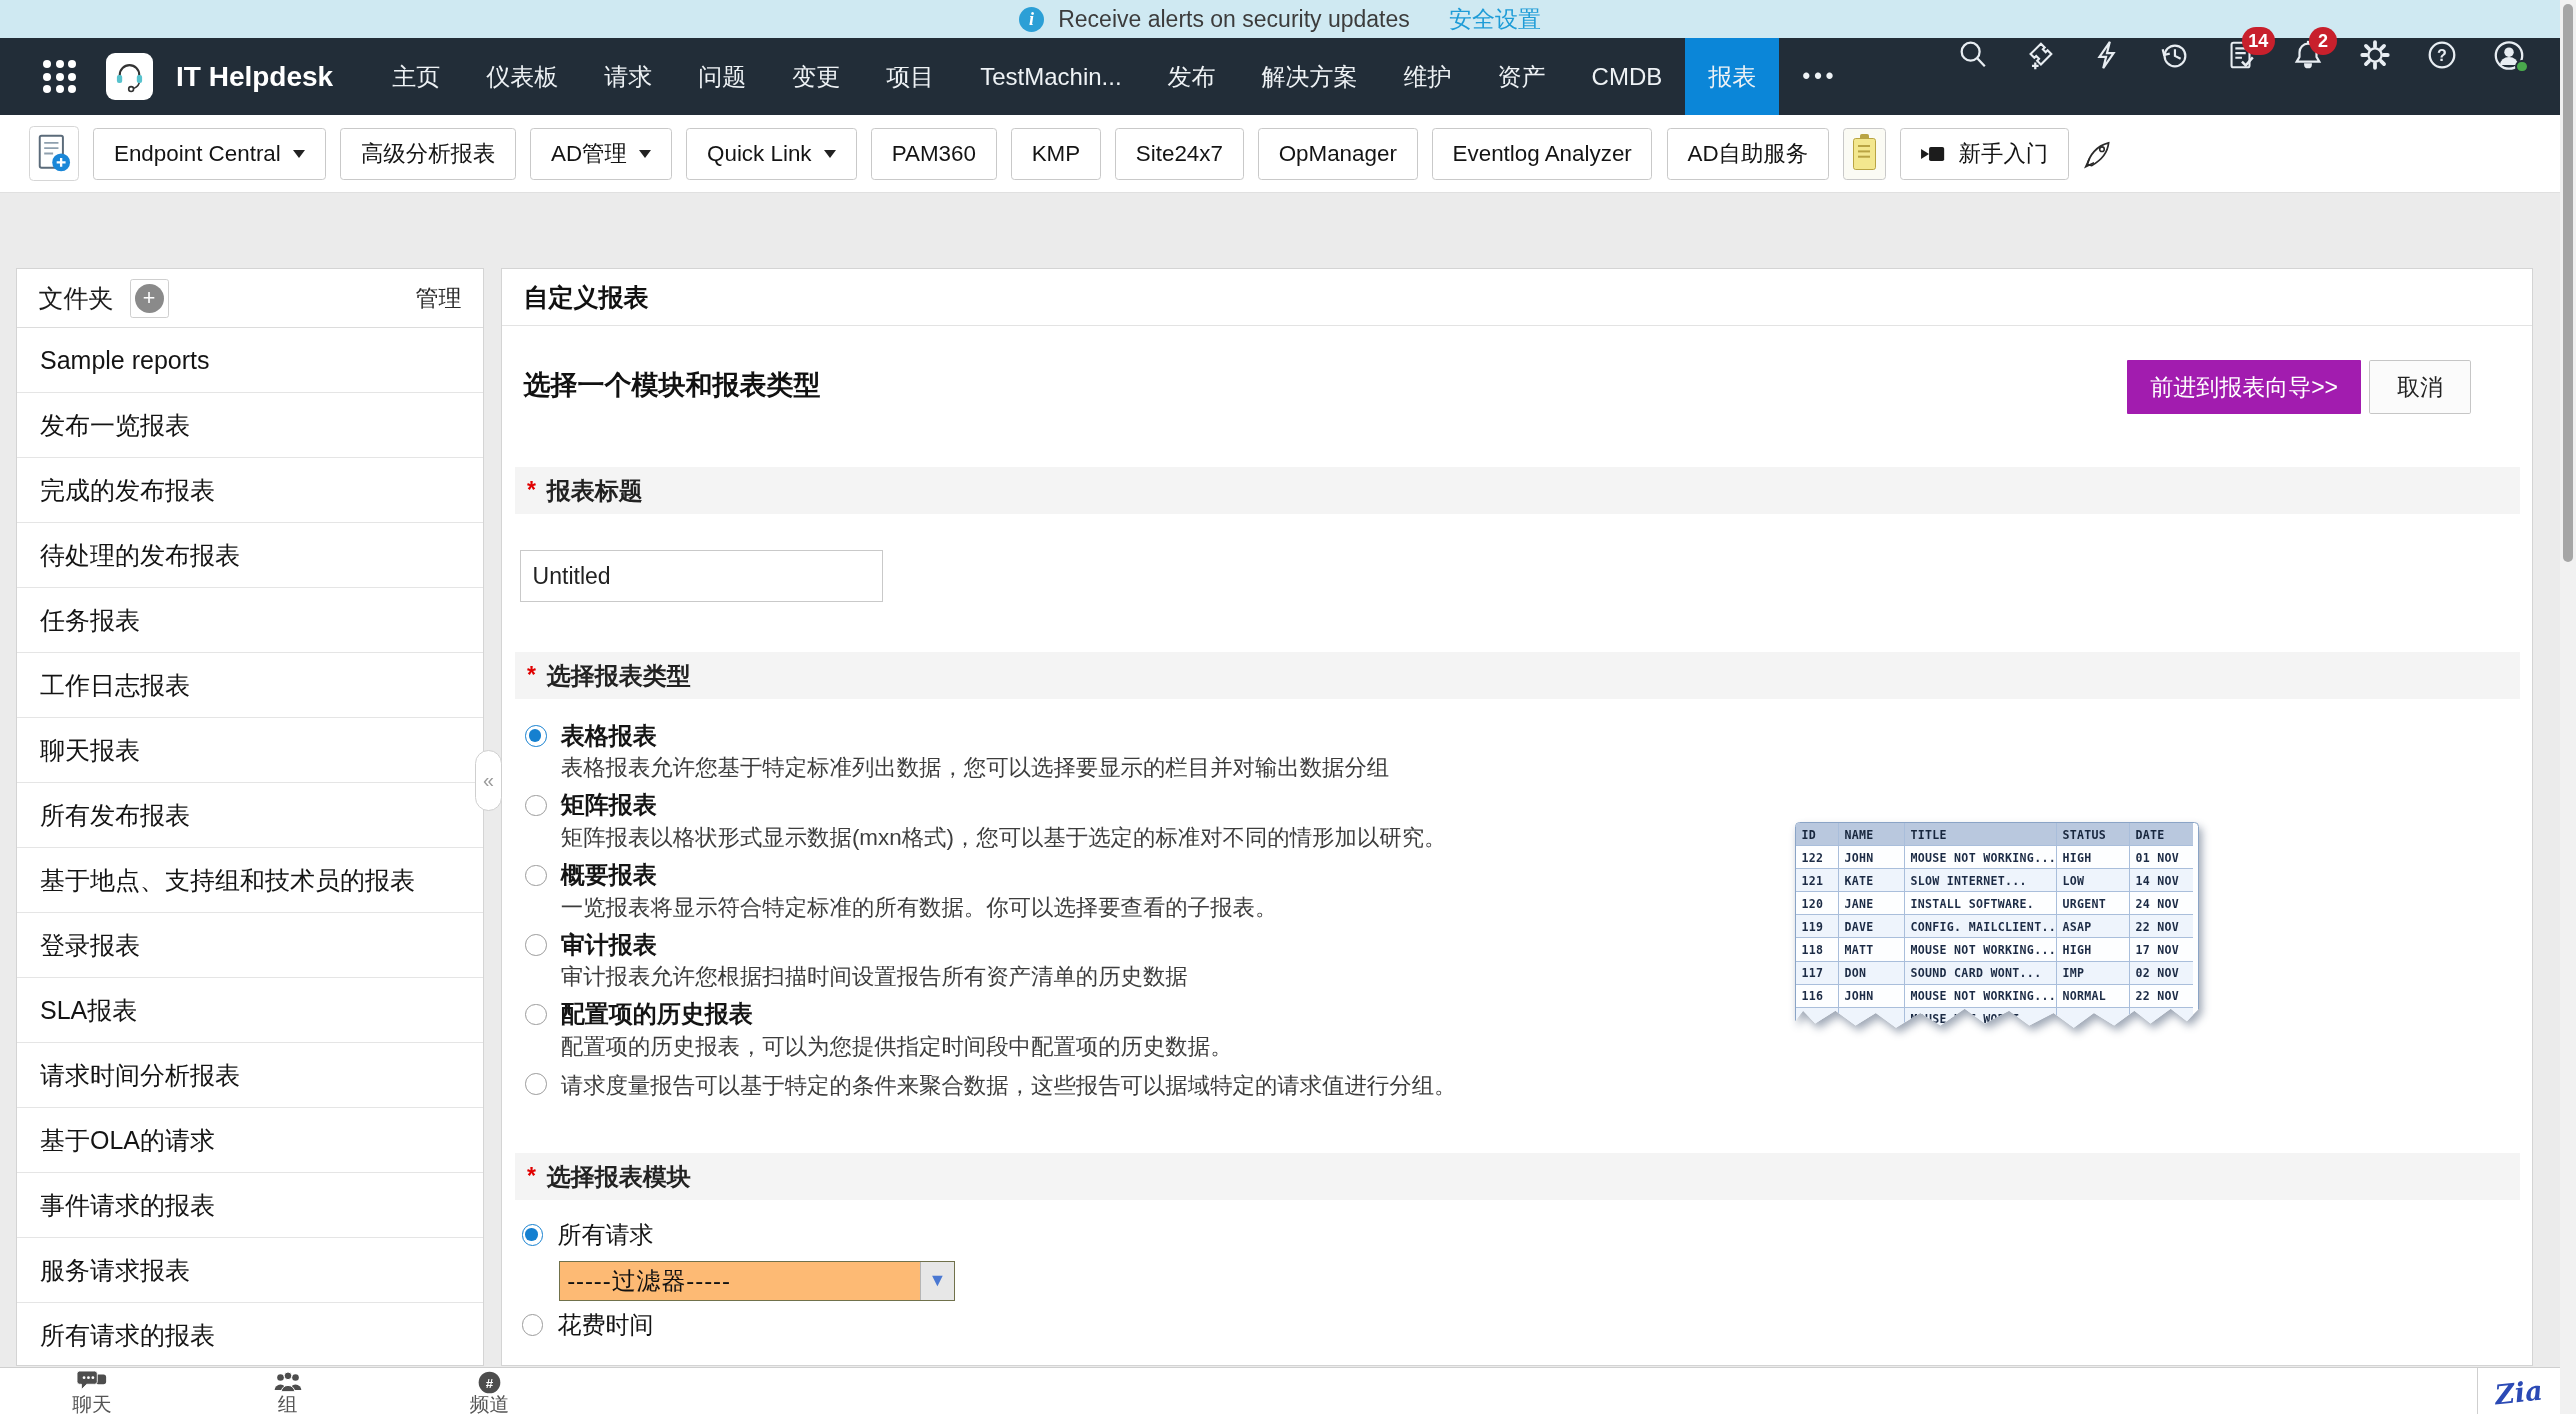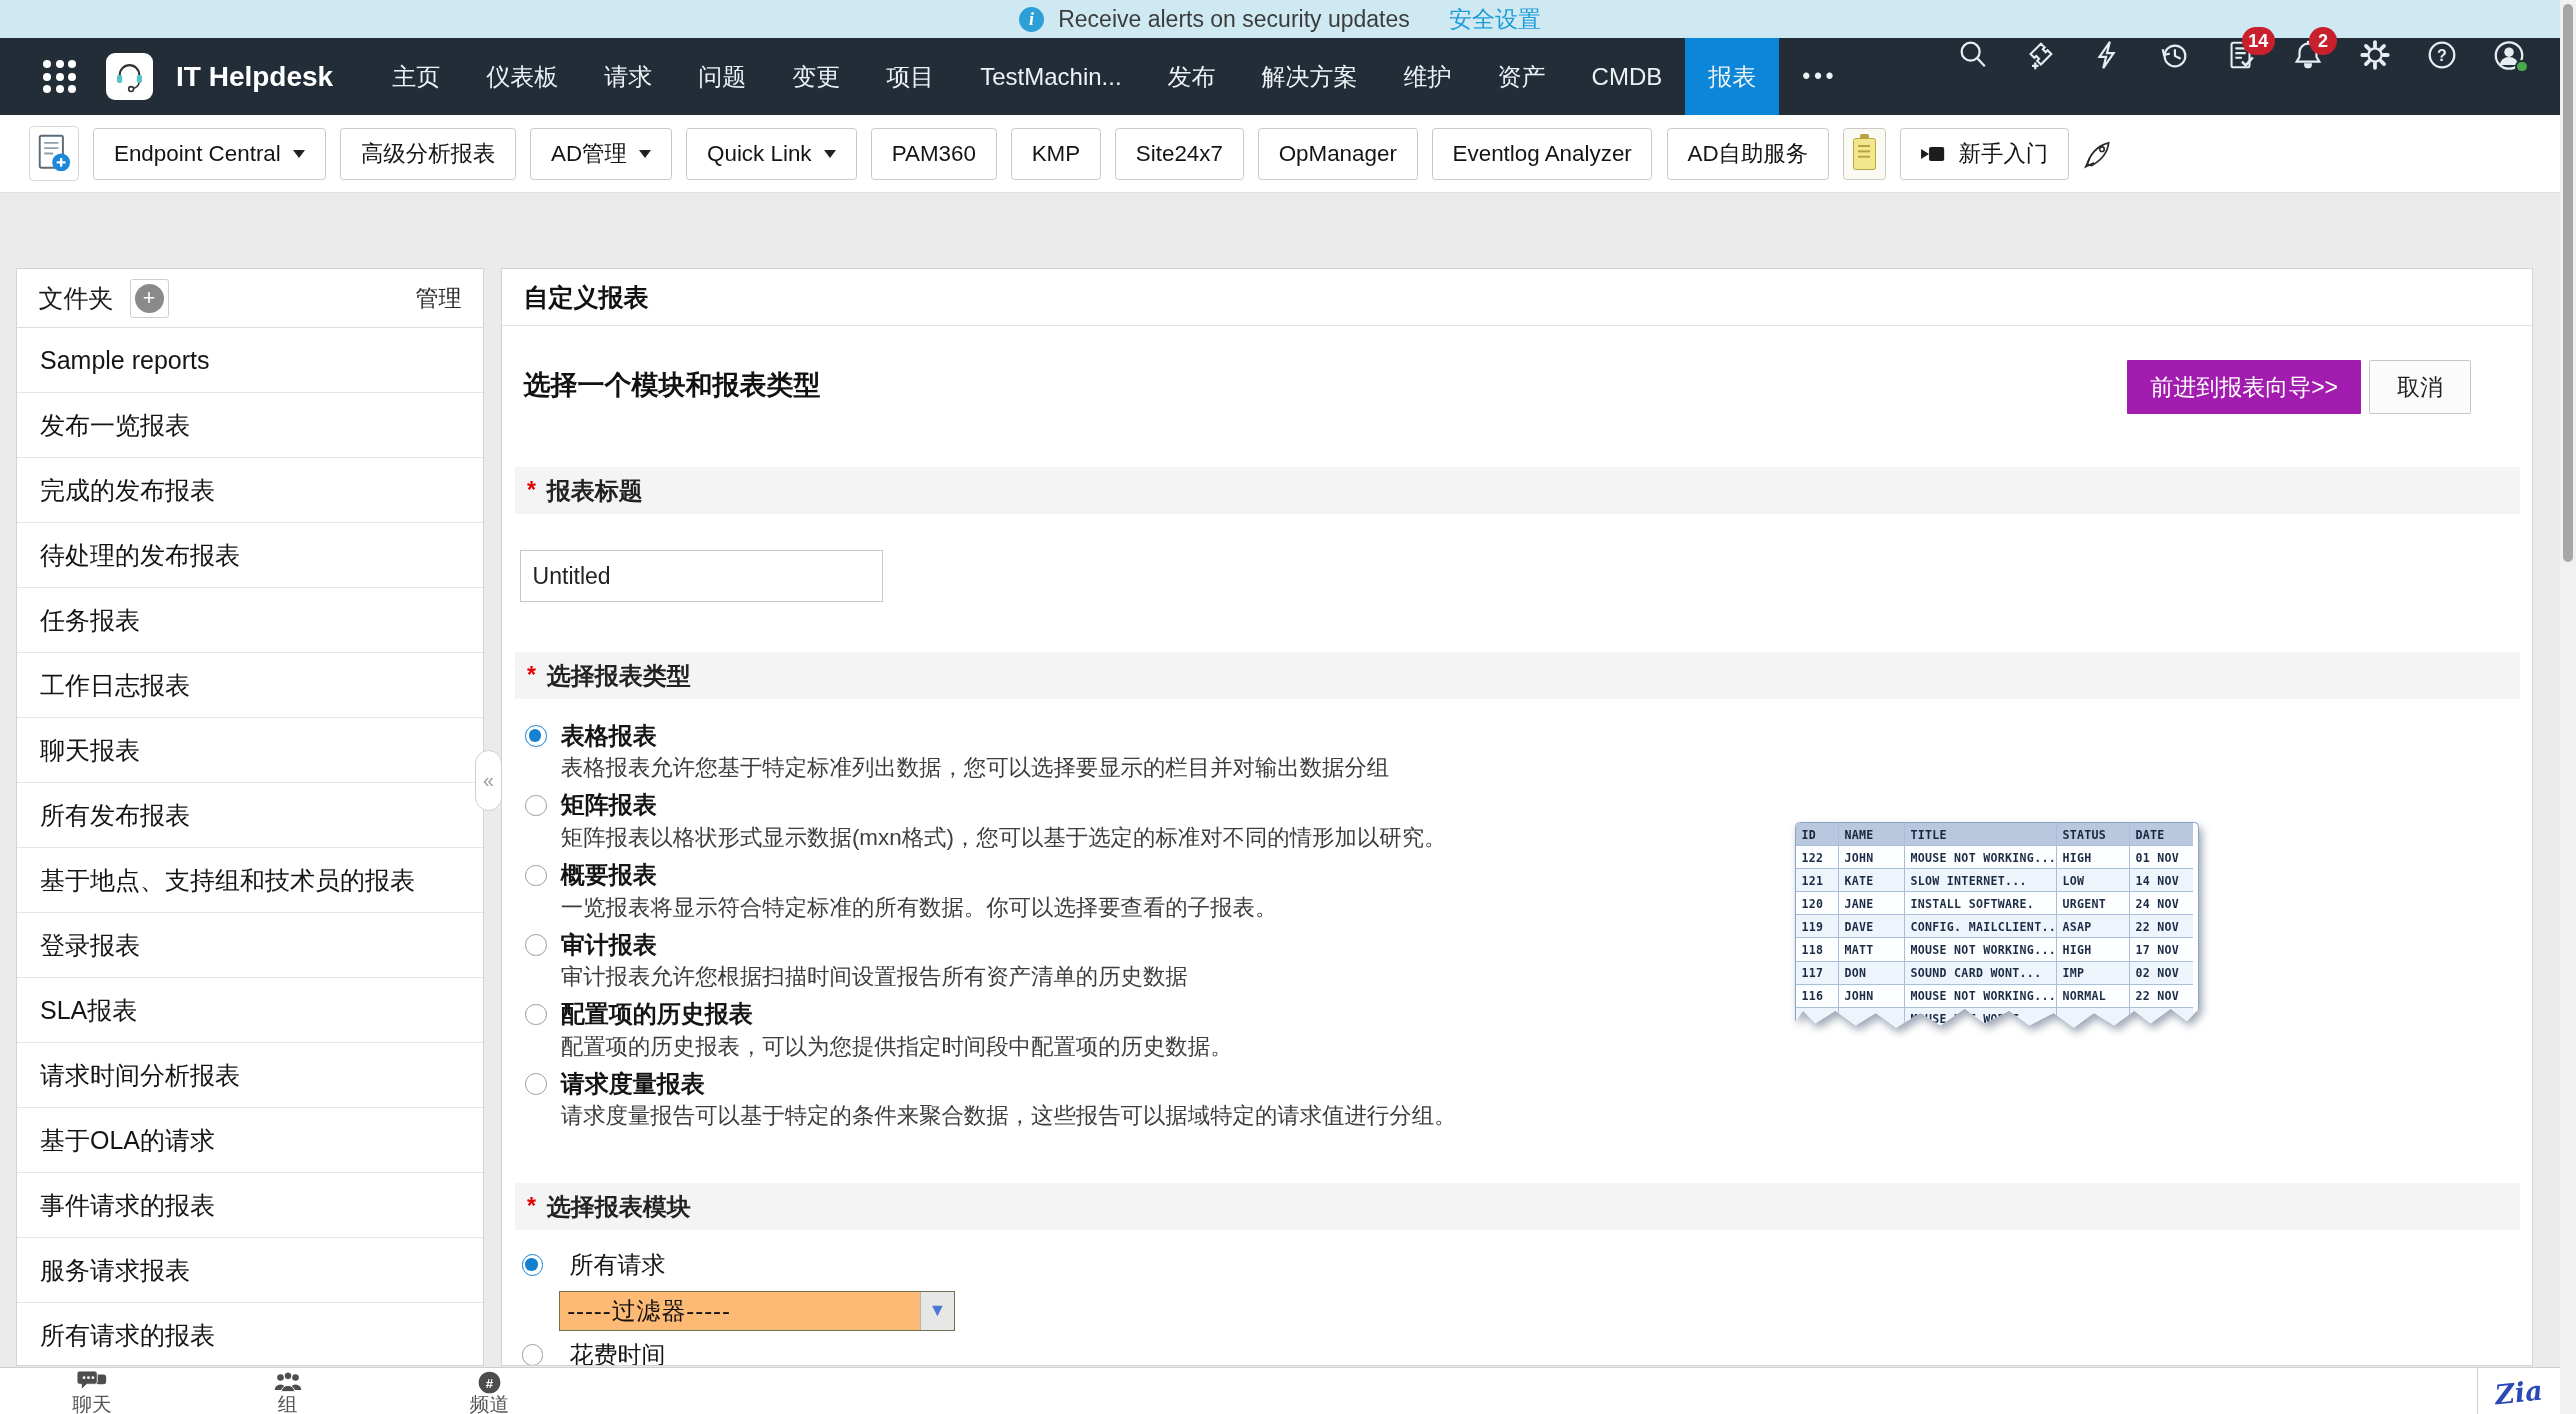--- a/index.html
+++ b/index.html
@@ -85,21 +85,21 @@
   .opts { margin-top:21.5px; }
   .opt { display:flex; margin:0 0 9px 23px; cursor:pointer; }
   .radio { width:21.5px; height:21.5px; border-radius:50%; border:1.8px solid #9b9b9b; background:#fff;
            margin:4.5px 14.3px 0 0; flex:none; }
   .radio.sel { border-color:#1580d0; position:relative; }
   .radio.sel:after { content:""; position:absolute; left:2.7px; top:2.7px; width:12.5px; height:12.5px; border-radius:50%; background:#1580d0; }
   .opt-title { font-size:24px; font-weight:bold; color:#141414; line-height:30px; }
   .opt-desc { font-size:22.4px; color:#3d3d3d; line-height:27px; margin-top:3.6px; }
   .module-block { margin-top:54px; }
   .mod-opt { display:flex; align-items:center; margin:19.7px 0 0 19.7px; cursor:pointer; }
-  .mod-opt .opt-title { font-weight:normal; font-size:24px;margin-left:12px; }
+  .mod-opt .opt-title { font-weight:normal; font-size:24px; }
   .filter-select { margin:10.7px 0 9px 57px; width:396px; height:40px; border:1.8px solid #70714b; background:#fdba74;
                    display:flex; align-items:center; cursor:pointer; }
   .filter-val { flex:1; font-size:24px; color:#111; padding-left:7.2px; letter-spacing:0.9px; white-space:nowrap; overflow:hidden; }
   .filter-arrow { width:34px; height:100%; background:#e7e7e7; border-left:0.9px solid #b5b5b5;
                   display:flex; align-items:center; justify-content:center; color:#4a78d2; font-size:18px; font-weight:bold; }
 
   
   .preview-wrap { position:absolute; left:1293px; top:553px; width:404px;
                   filter:drop-shadow(3.6px 5.4px 4.5px rgba(40,60,90,.45)); }
   .preview { background:#fdfeff; border:1.8px solid #8aa4c6; border-radius:4.5px 4.5px 0 0; overflow:hidden;
@@ -387,21 +387,20 @@
       <div class="opt">
         <span class="radio"></span>
         <div>
           <div class="opt-title">配置项的历史报表</div>
           <div class="opt-desc">配置项的历史报表，可以为您提供指定时间段中配置项的历史数据。</div>
         </div>
       </div>
       <div class="opt">
         <span class="radio"></span>
         <div>
-          <div class="opt-title">请求度量报表</div>
           <div class="opt-desc">请求度量报告可以基于特定的条件来聚合数据，这些报告可以据域特定的请求值进行分组。</div>
         </div>
       </div>
     </div>
 
     <div class="module-block">
       <div class="strip">
         <span class="req">*</span>
         <span>选择报表模块</span>
       </div>

